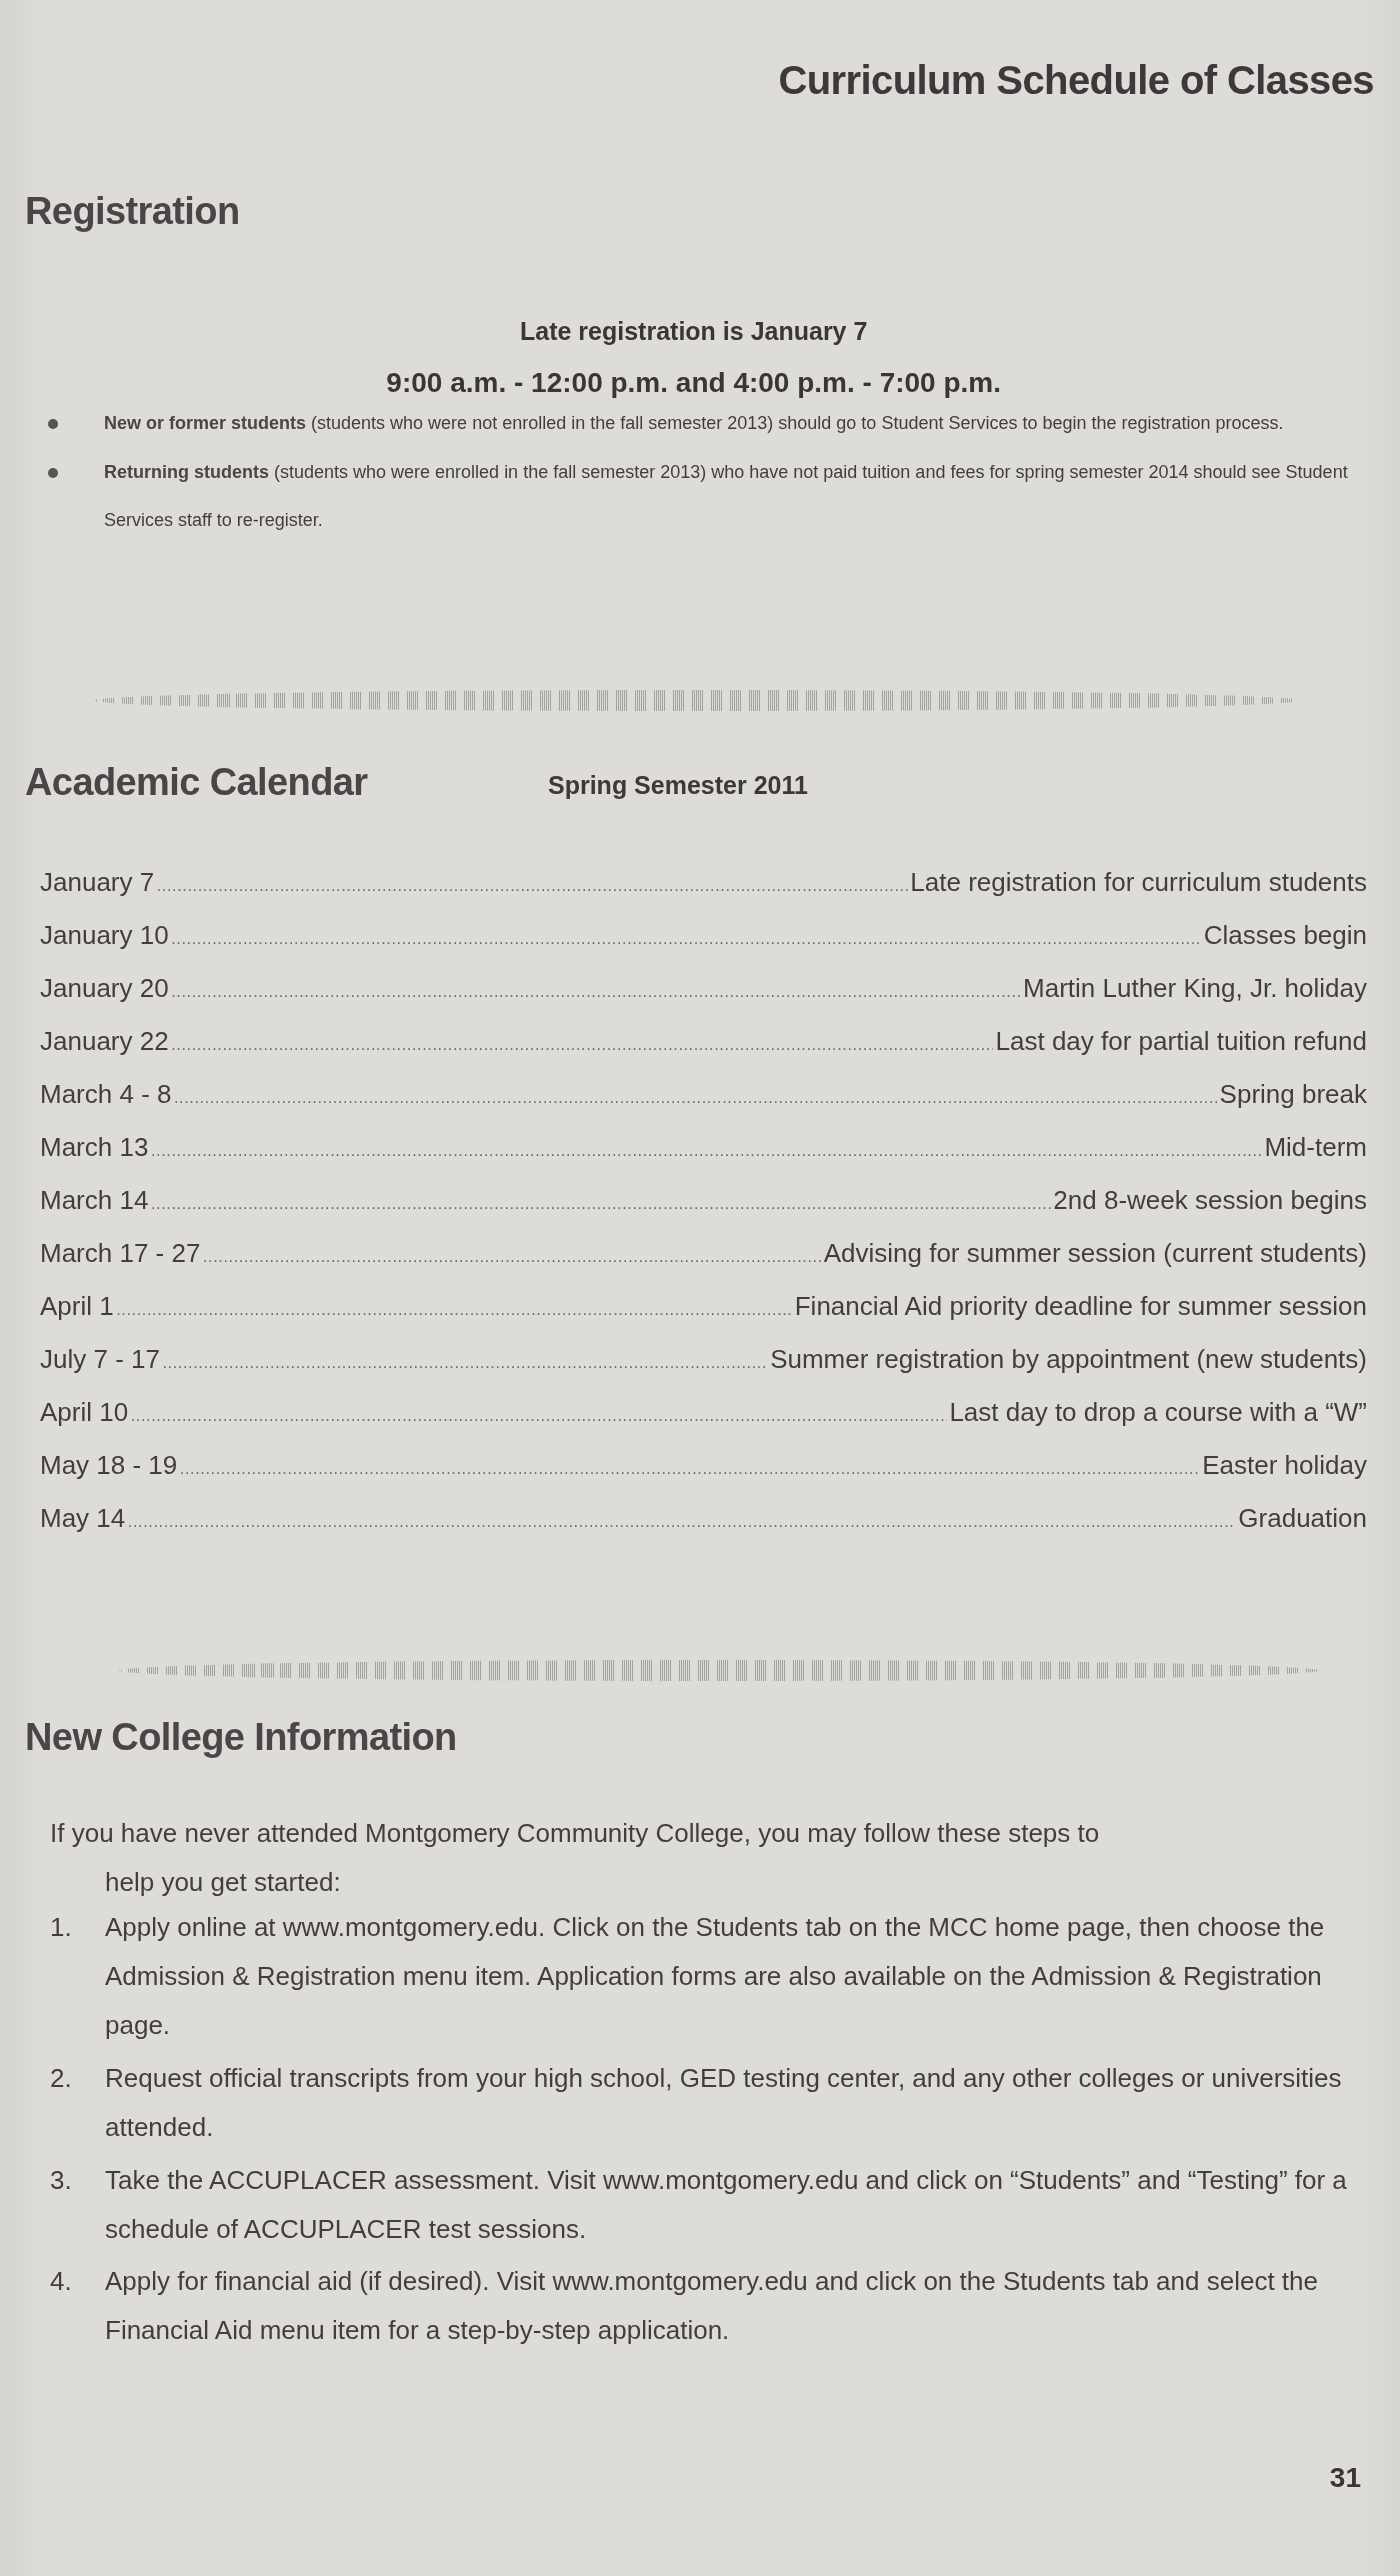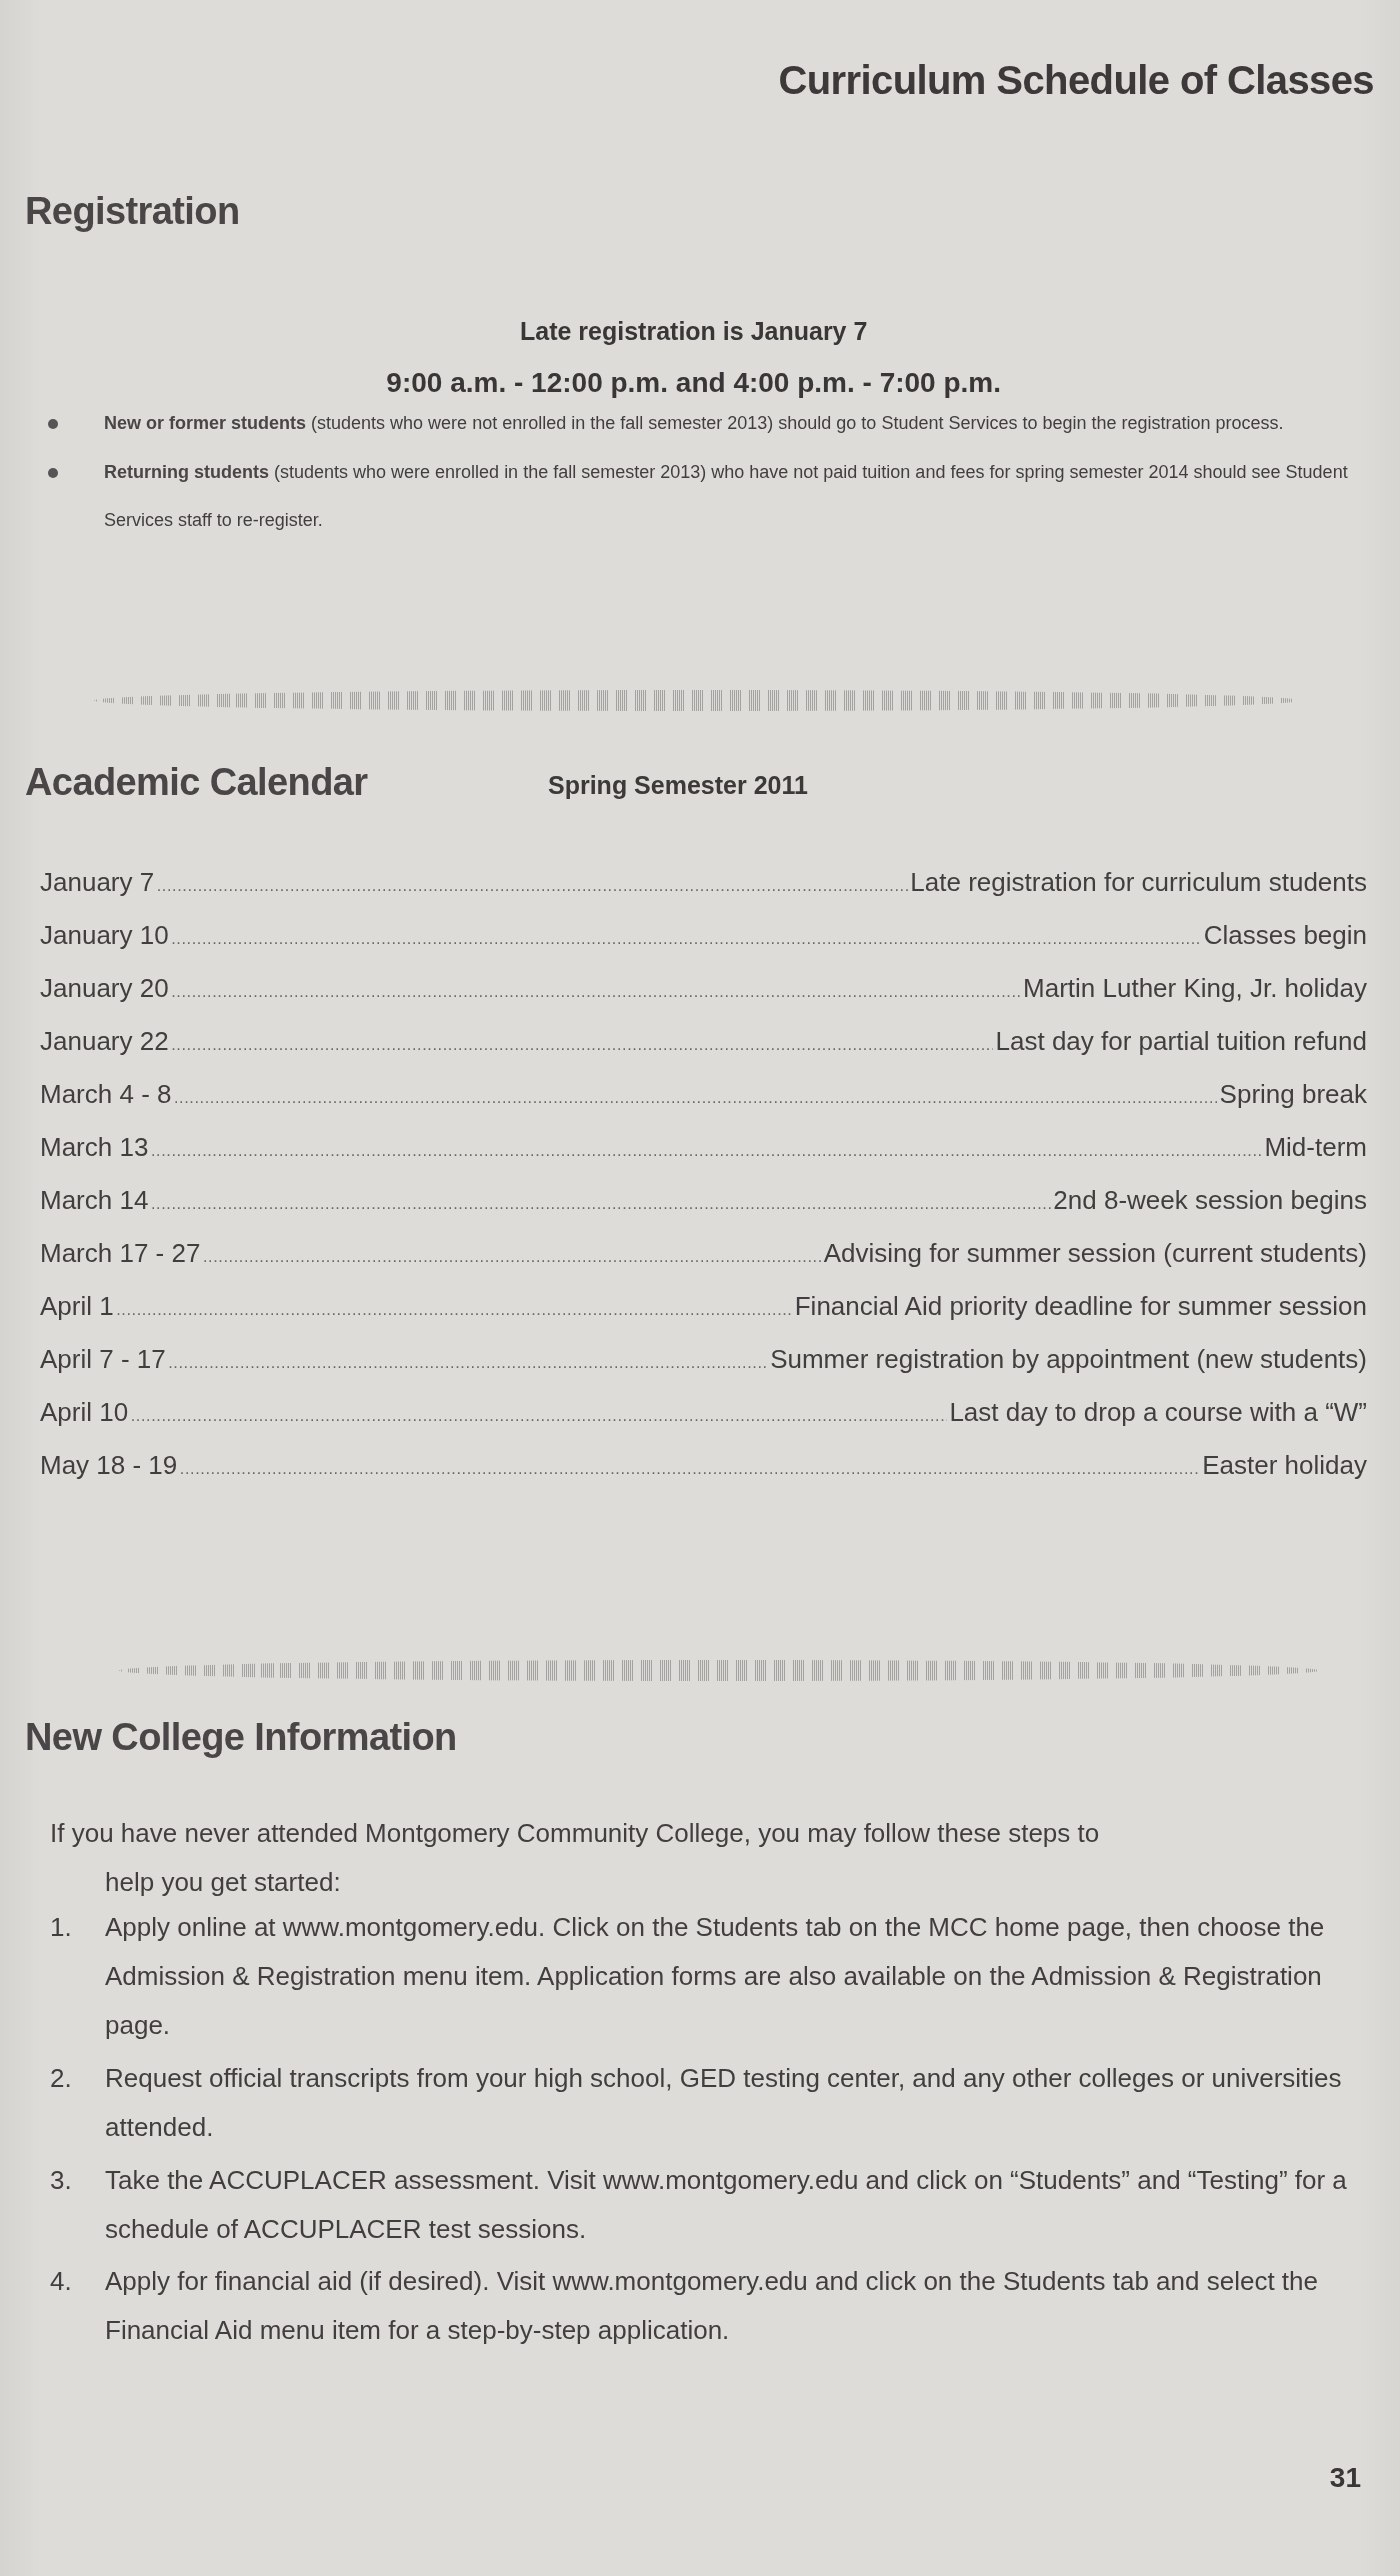--- a/index.html
+++ b/index.html
@@ -217,33 +217,38 @@
           <span class="cal-date">March 17 - 27</span>
           <span class="cal-leader"></span>
           <span class="cal-event">Advising for summer session (current students)</span>
         </div>
         <div class="cal-row">
           <span class="cal-date">April 1</span>
           <span class="cal-leader"></span>
           <span class="cal-event">Financial Aid priority deadline for summer session</span>
         </div>
         <div class="cal-row">
-          <span class="cal-date">April 7 - 17</span>
+          <span class="cal-date">July 7 - 17</span>
           <span class="cal-leader"></span>
           <span class="cal-event">Summer registration by appointment (new students)</span>
         </div>
         <div class="cal-row">
           <span class="cal-date">April 10</span>
           <span class="cal-leader"></span>
           <span class="cal-event">Last day to drop a course with a “W”</span>
         </div>
         <div class="cal-row">
           <span class="cal-date">May 18 - 19</span>
           <span class="cal-leader"></span>
           <span class="cal-event">Easter holiday</span>
+        </div>
+        <div class="cal-row">
+          <span class="cal-date">May 14</span>
+          <span class="cal-leader"></span>
+          <span class="cal-event">Graduation</span>
         </div>
       </div>
   </section>
 
   <div class="divider divider-2"></div>
 
   <section>
     <div class="section-title nsi-title">New College Information</div>
     <div class="nsi-intro">
       <span>If you have never attended Montgomery Community College, you may follow these steps to</span>

